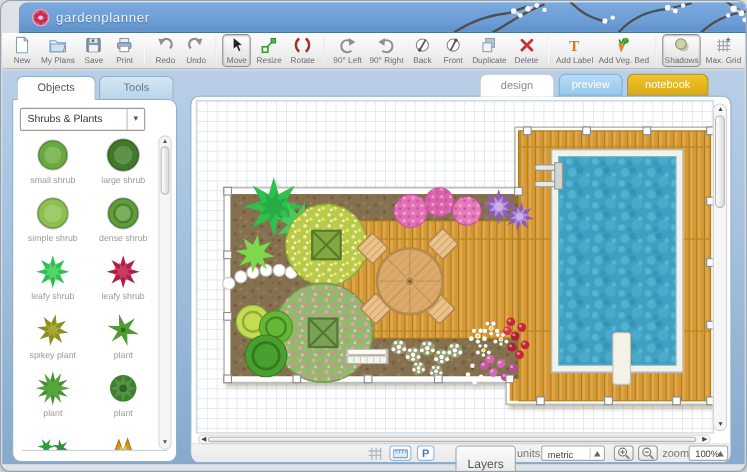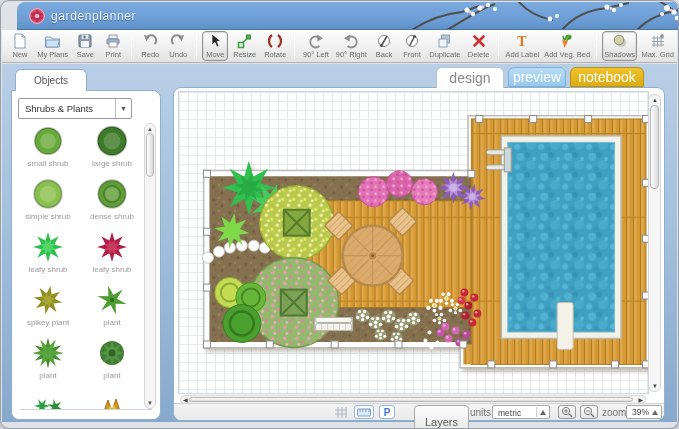--- a/index.html
+++ b/index.html
@@ -39,21 +39,21 @@
             display:flex;align-items:center;justify-content:center;color:#555;font-size:7px;}
   .plantlist{position:absolute;left:4px;top:32px;width:130px;height:286px;overflow:hidden;}
   .pcell{position:absolute;width:64px;height:52px;text-align:center;}
   .pcell .picon{height:34px;display:flex;align-items:flex-end;justify-content:center;}
   .pcell .plab{font-size:8px;color:#9a9a9a;margin-top:2px;}
   .sscroll{position:absolute;right:4px;top:32px;width:12px;height:286px;background:#f5f5f5;border:1px solid #d8d8d8;border-radius:6px;}
   .sthumb{position:absolute;left:1px;top:9px;width:8px;height:44px;background:linear-gradient(90deg,#fff,#d8d8d8);border:1px solid #b8b8b8;border-radius:4px;}
   .sarrow{position:absolute;left:0;width:10px;text-align:center;font-size:6px;color:#555;}
   .sdivider{position:absolute;left:8px;right:8px;top:318px;height:1px;background:#c9d2da;}
   
-  .ctab{position:absolute;top:3px;height:20px;border-radius:6px 6px 0 0;font-size:14px;
+  .ctab{position:absolute;top:3px;height:20px;border-radius:6px 6px 0 0;font-size:10px;
         display:flex;align-items:center;justify-content:center;}
   .ctab.design{left:434px;width:68px;background:#fff;border:1px solid #b9c6d2;border-bottom:none;color:#8a8a8a;z-index:3;height:21px;}
   .ctab.preview{left:506px;width:58px;background:linear-gradient(180deg,#b8dcf6,#96c8ec);border:1px solid #7ab2da;color:#fff;}
   .ctab.notebook{left:568px;width:74px;background:linear-gradient(180deg,#eec32e,#ddab12);border:1px solid #bd9108;color:#fff;}
   
   .cpanel{position:absolute;left:171px;top:23px;width:492px;height:334px;background:#fff;
           border:1px solid #8fb0cc;border-radius:8px;z-index:2;}
   .drawarea{position:absolute;left:4px;top:3px;width:471px;height:303px;background:#fff;
             border:1px solid #ccd4dc;
             background-image:linear-gradient(#e4e9ee 1px,transparent 1px),linear-gradient(90deg,#e4e9ee 1px,transparent 1px);
@@ -383,20 +383,23 @@
         </span>
       <span class="tlab">Max. Grid</span>
     </div>
   </div>
 
   <div class="content">
 
     <div class="stab active" style="left:13px;width:72px;justify-content:center;">
       <span>Objects</span>
     </div>
+    <div class="stab inactive" style="left:88px;width:68px;">
+      <span>Tools</span>
+    </div>
 
     <div class="sidepanel">
       <div class="dropdown">
         <span>Shrubs &amp; Plants</span>
         <span class="dd-arrow">▼</span>
       </div>
 
       <div class="plantlist">
 
         <div class="pcell" style="left:0;top:0;">
@@ -779,20 +782,20 @@
           <svg width="12" height="12" viewBox="0 0 12 12">
               <circle cx="5" cy="5" r="3.6" fill="none" stroke="#777"></circle>
               <path d="M8,8 L11,11" stroke="#777" stroke-width="1.4"></path>
               <path d="M3.2,5 H6.8" stroke="#777"></path>
             </svg>
         </div>
         <div class="sb sblabel" style="left:428px;">
           <span>zoom:</span>
         </div>
         <div class="sb sbsel" style="left:452px;width:36px;">
-          <span>39%</span>
+          <span>100%</span>
           <span class="up"></span>
         </div>
       </div>
     </div>
 
   </div>
 </div>
 
 </body></html>

